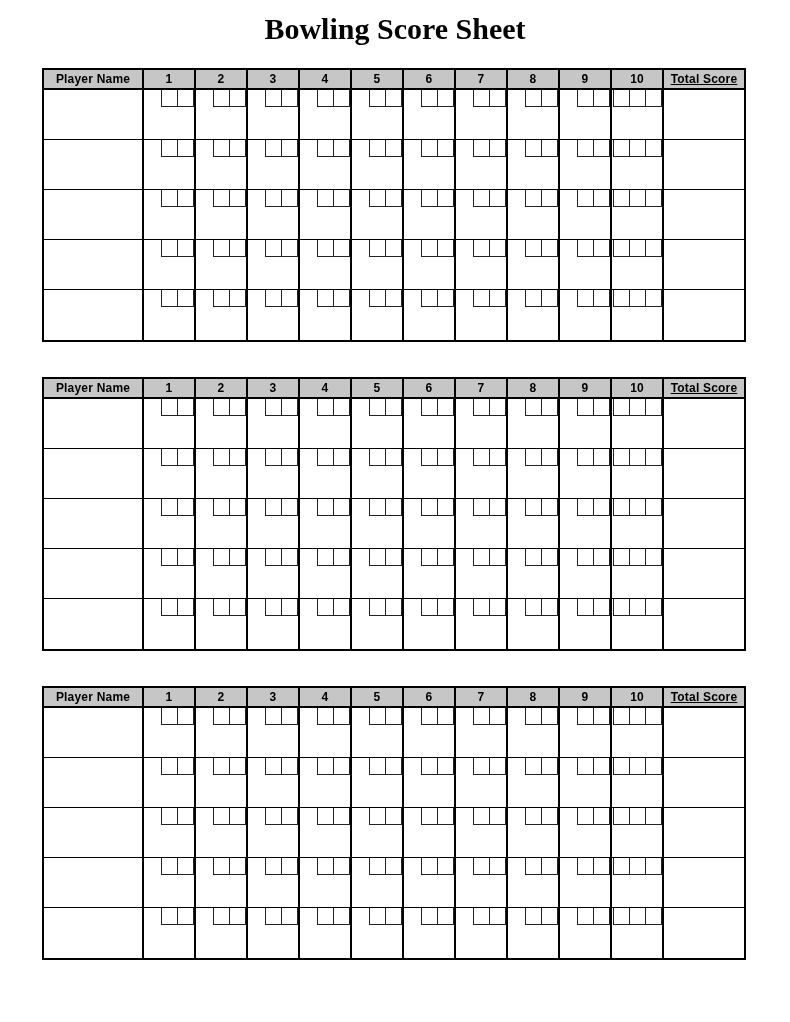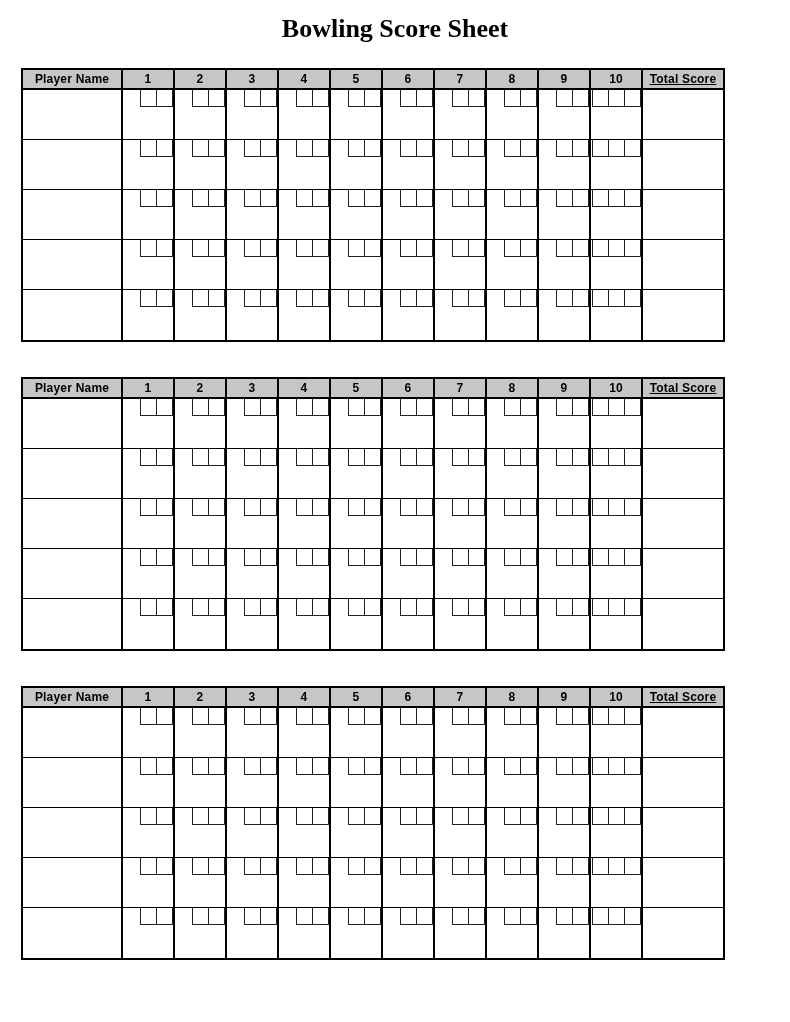--- a/index.html
+++ b/index.html
@@ -11,27 +11,27 @@
     width: 790px;
     height: 1022px;
     font-family: "Liberation Sans", sans-serif;
     color: #000;
     overflow: hidden;
   }
   .page-title {
     margin: 12px 0 22px 0;
     text-align: center;
     font-family: "Liberation Serif", serif;
-    font-size: 26px;
+    font-size: 30px;
     font-weight: bold;
     line-height: 34px;
     color: #000;
   }
   .tables {
-    margin-left: 21px;
+    margin-left: 42px;
   }
   .score-table {
     width: 704px;
     box-sizing: border-box;
     border: 2px solid #000;
     display: grid;
     grid-template-columns: 100px repeat(10, 52px) 80px;
     grid-template-rows: 20px repeat(5, 50px);
     margin-bottom: 35px;
     background: #fff;

